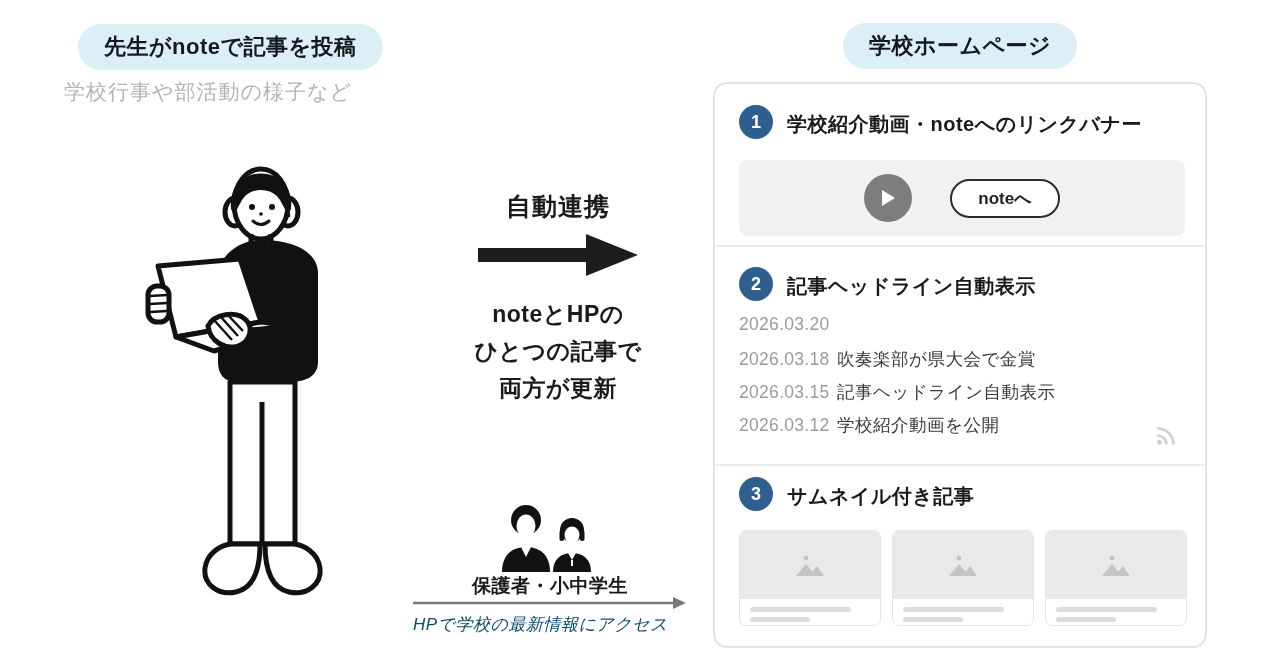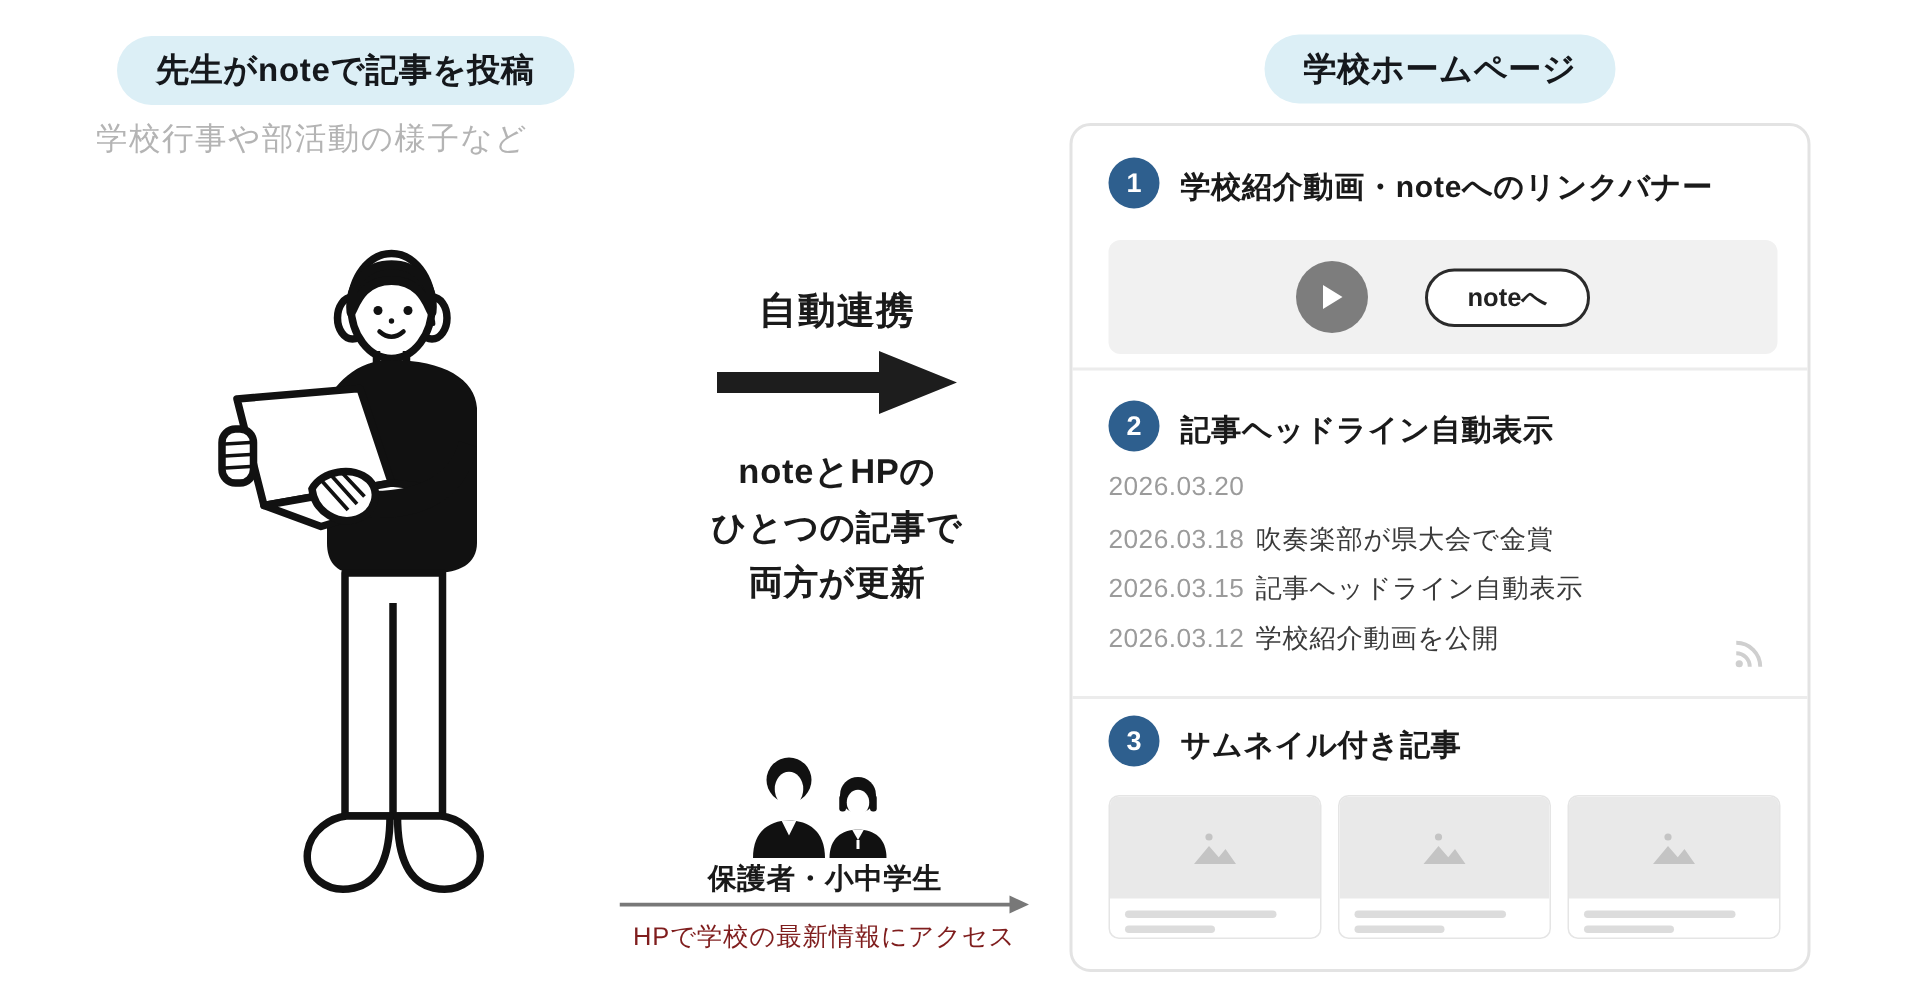--- a/index.html
+++ b/index.html
@@ -9,21 +9,21 @@
     font-family:"Liberation Sans","DejaVu Sans",sans-serif; color:#1a1a1a; overflow:hidden;
   }
   .pill-badge {
     position:absolute; background:#dceff6; border-radius:24px; padding:8px 26px;
     font-size:22px; font-weight:700; color:#15181c; letter-spacing:0.5px; white-space:nowrap;
   }
   .subtitle { position:absolute; left:64px; top:78px; font-size:21px; color:#b4b4b4; letter-spacing:1px; }
   .flow-label { position:absolute; left:458px; top:190px; width:200px; text-align:center; font-size:25px; font-weight:700; letter-spacing:1px; }
   .flow-desc { position:absolute; left:438px; top:296px; width:240px; text-align:center; font-size:23px; font-weight:700; line-height:37px; letter-spacing:0.5px; }
   .audience-label { position:absolute; left:415px; top:573px; width:270px; text-align:center; font-size:19px; font-weight:700; letter-spacing:0.5px; }
-  .audience-caption { position:absolute; left:413px; top:613px; width:273px; text-align:center; font-size:17px; color:#7f1d1d; letter-spacing:0.5px; }
+  .audience-caption { position:absolute; left:413px; top:613px; width:273px; font-size:17px; color:#0c4a6e; letter-spacing:0.5px;font-style:italic; }
 
   .panel {
     position:absolute; left:713px; top:82px; width:494px; height:566px;
     background:#fff; border:2px solid #e3e3e3; border-radius:14px;
   }
   .divider { position:absolute; left:0; width:100%; height:0; border-top:2px solid #ececec; }
   .num-badge {
     position:absolute; width:34px; height:34px; border-radius:50%; background:#2e5f8e;
     color:#fff; font-size:18px; font-weight:700; display:flex; align-items:center; justify-content:center;
   }

